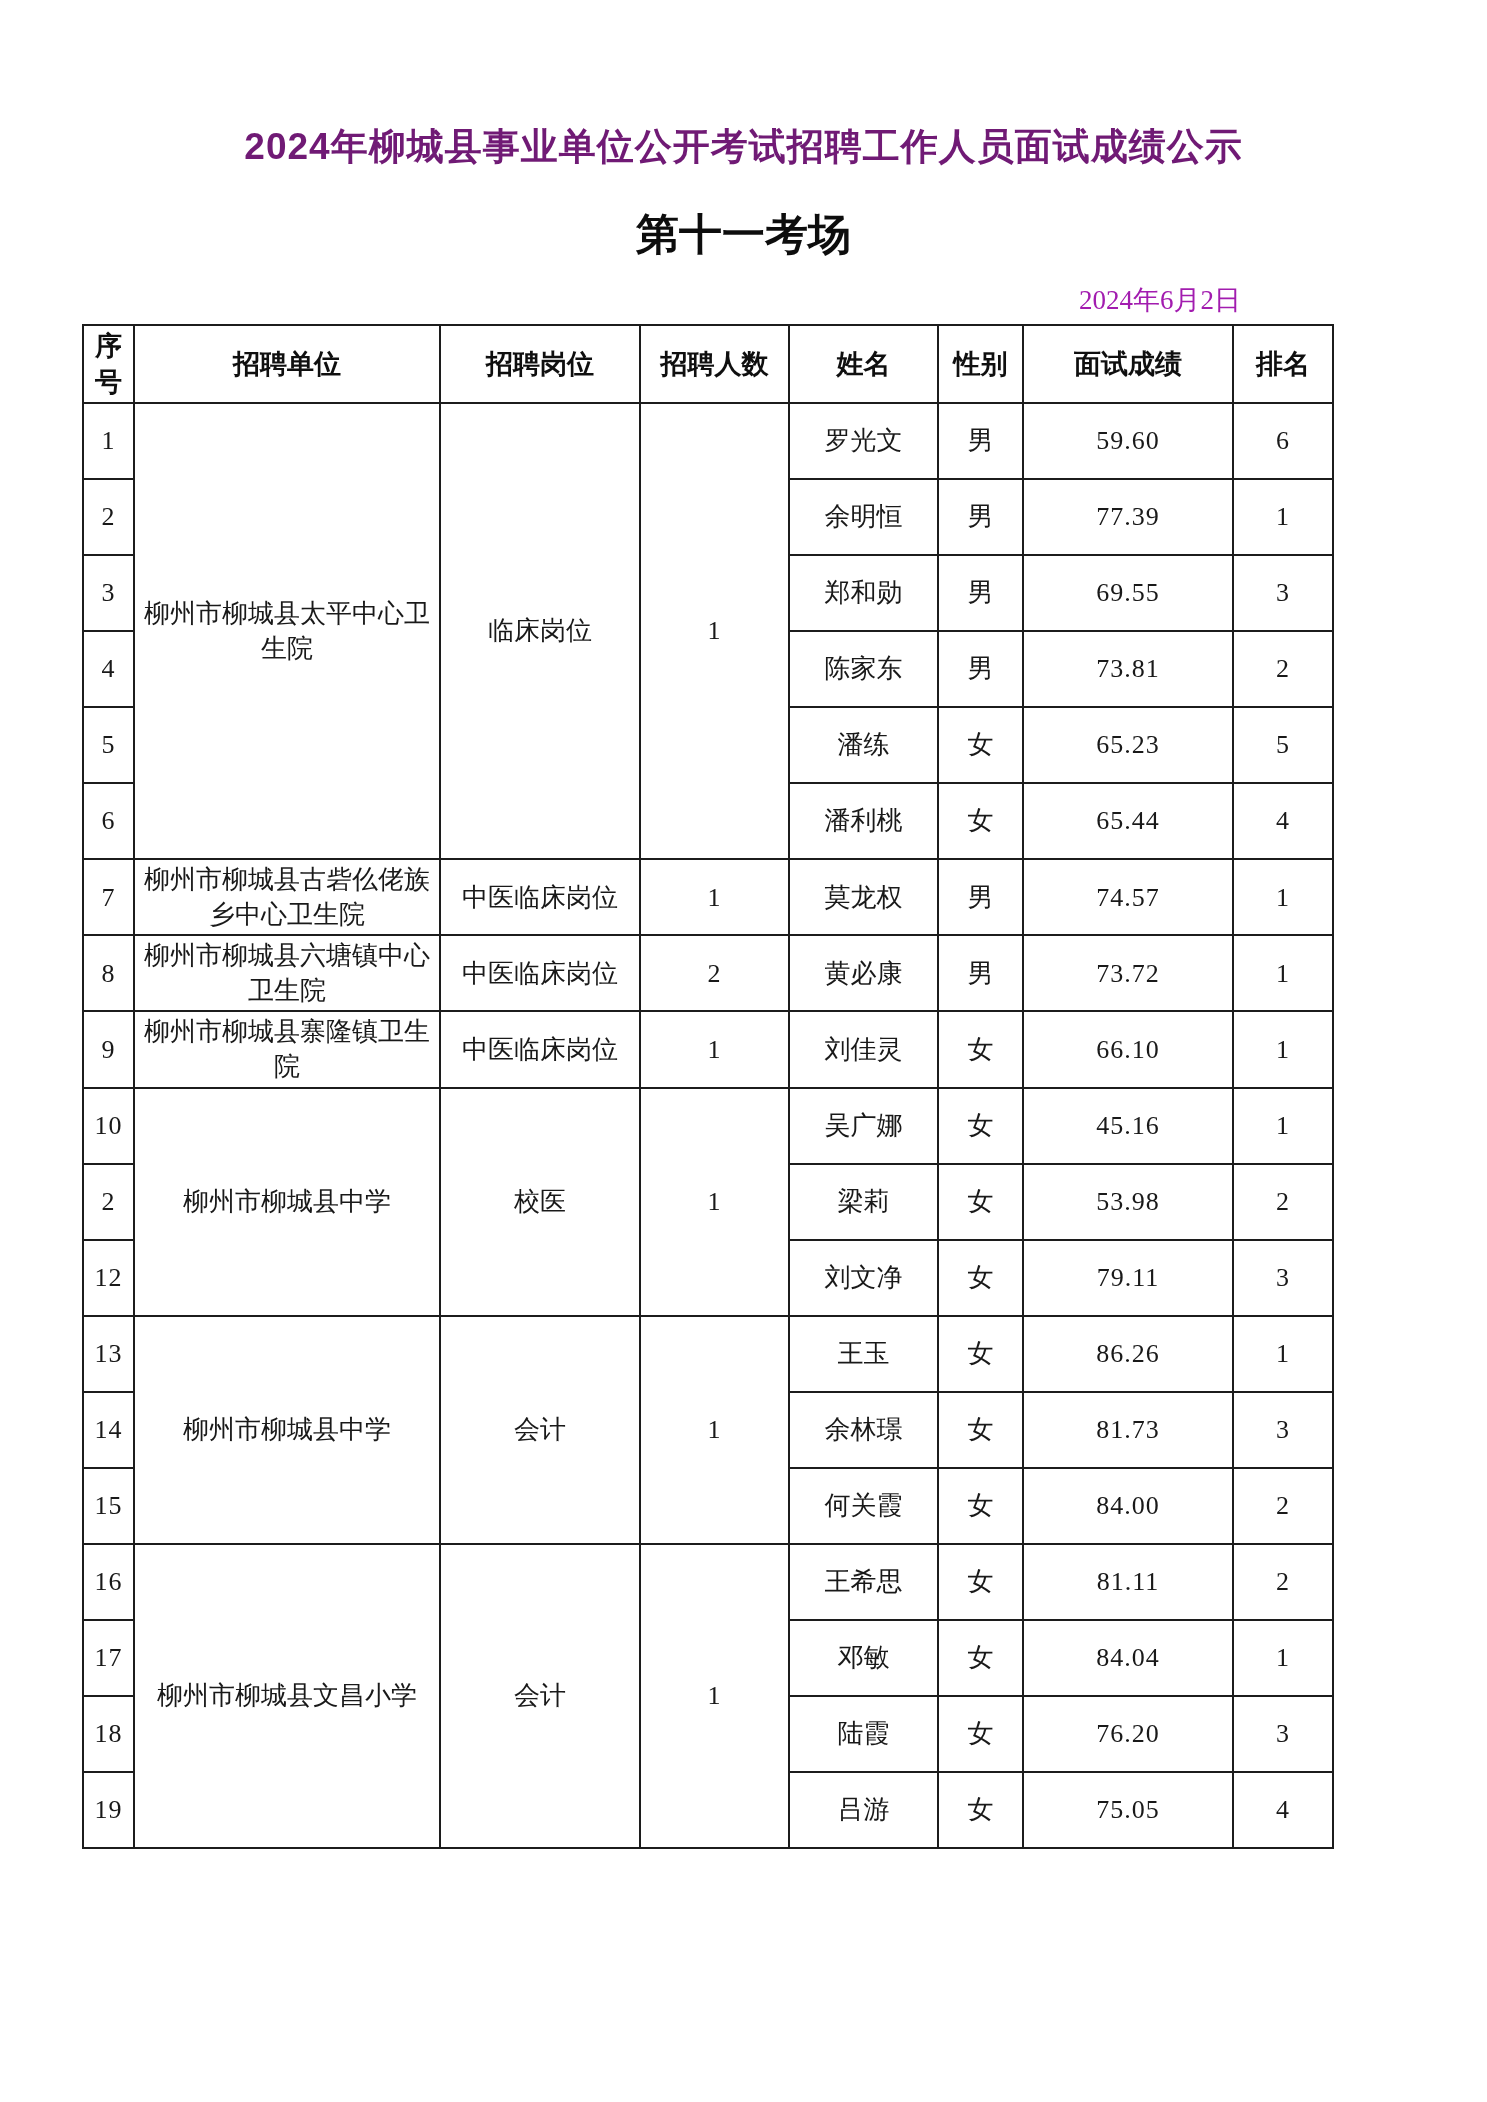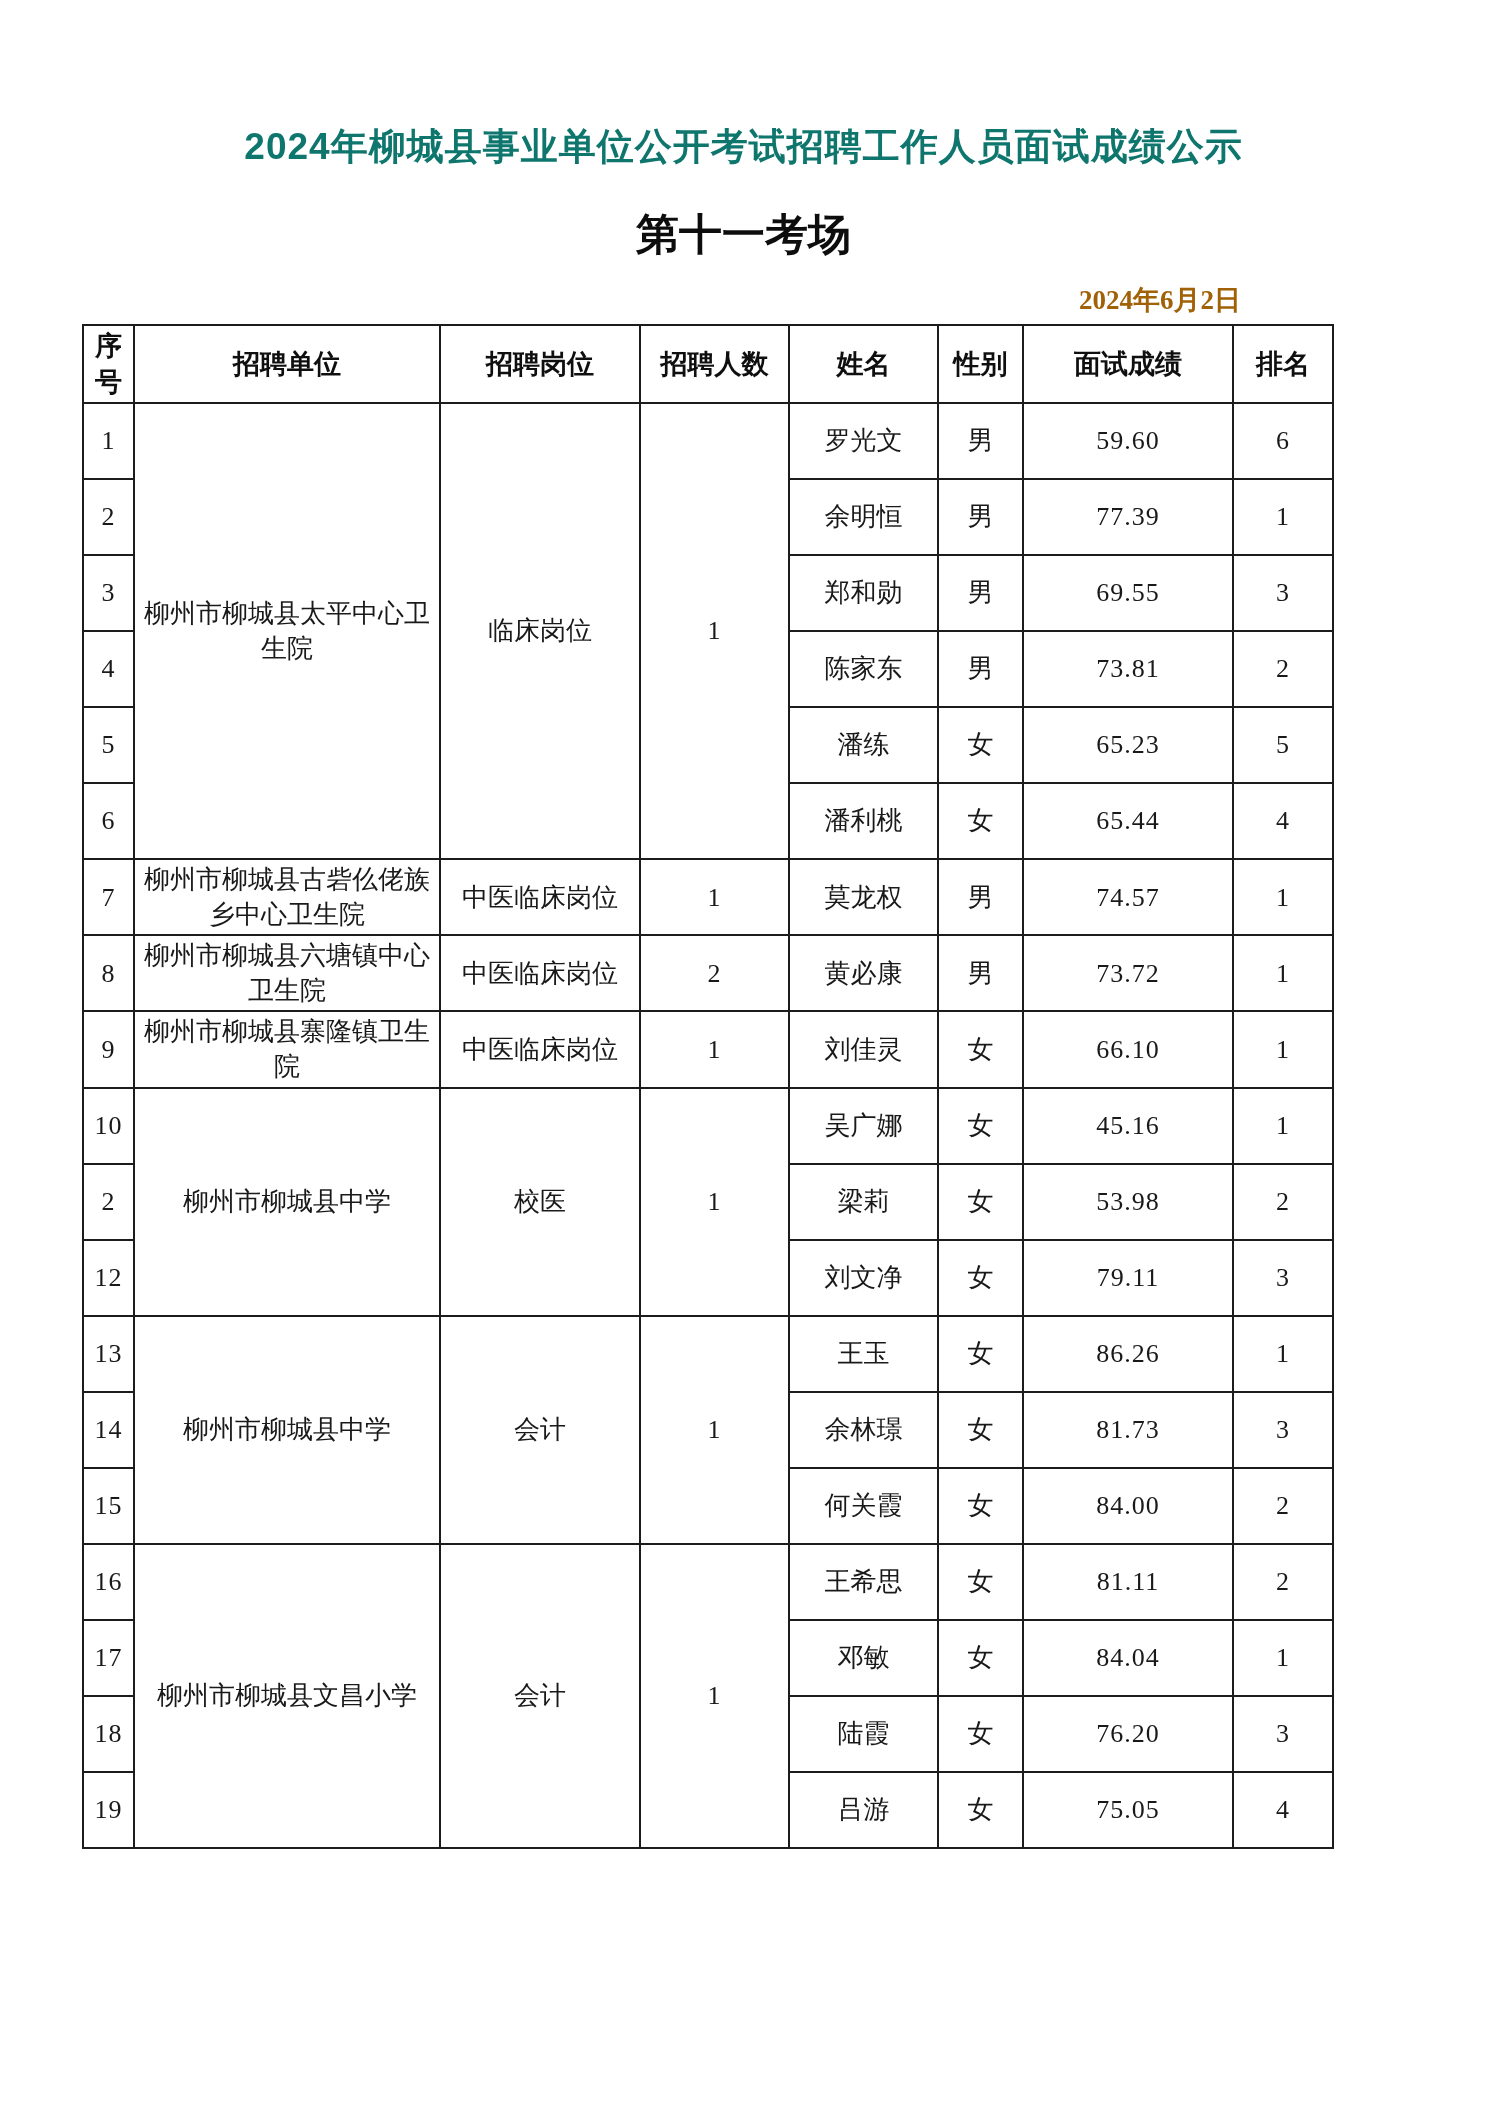--- a/index.html
+++ b/index.html
@@ -17,40 +17,39 @@
     overflow: hidden;
   }
   .doc-title {
     margin: 0;
     padding-top: 122px;
     text-align: center;
     font-family: "Liberation Sans", "DejaVu Sans", sans-serif;
     font-weight: 900;
     font-size: 37px;
     letter-spacing: 1px;
-    color: #0f766e;
+    color: #701a75;
   }
   .doc-subtitle {
     margin: 0;
     padding-top: 34px;
     text-align: center;
     font-family: "Liberation Sans", "DejaVu Sans", sans-serif;
     font-weight: 900;
     font-size: 43px;
     color: #0d0d0d;
   }
   .date-line {
     width: 1250px;
     margin: 18px 0 6px 119px;
     text-align: right;
     padding-right: 128px;
     box-sizing: border-box;
     font-size: 27px;
-    color: #a16207;
-    font-weight: bold;
+    color: #a21caf;
   }
   table.results {
     border-collapse: collapse;
     table-layout: fixed;
     width: 1250px;
     margin-left: 82px;
     background: #ffffff;
   }
   table.results th, table.results td {
     border: 2.5px solid #1c1c1c;

